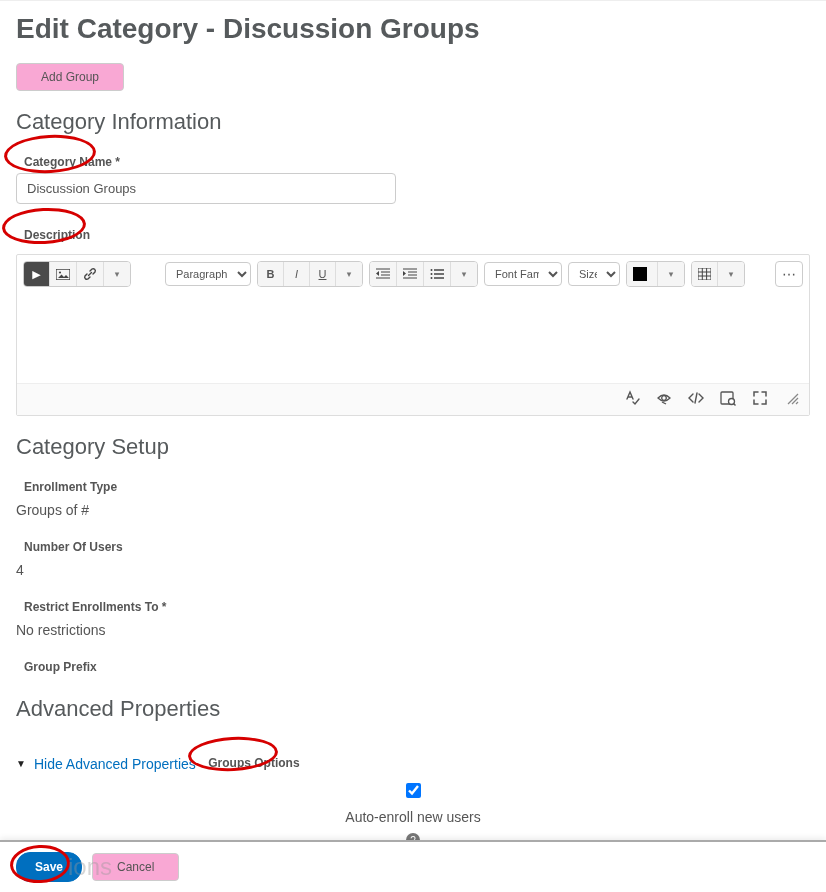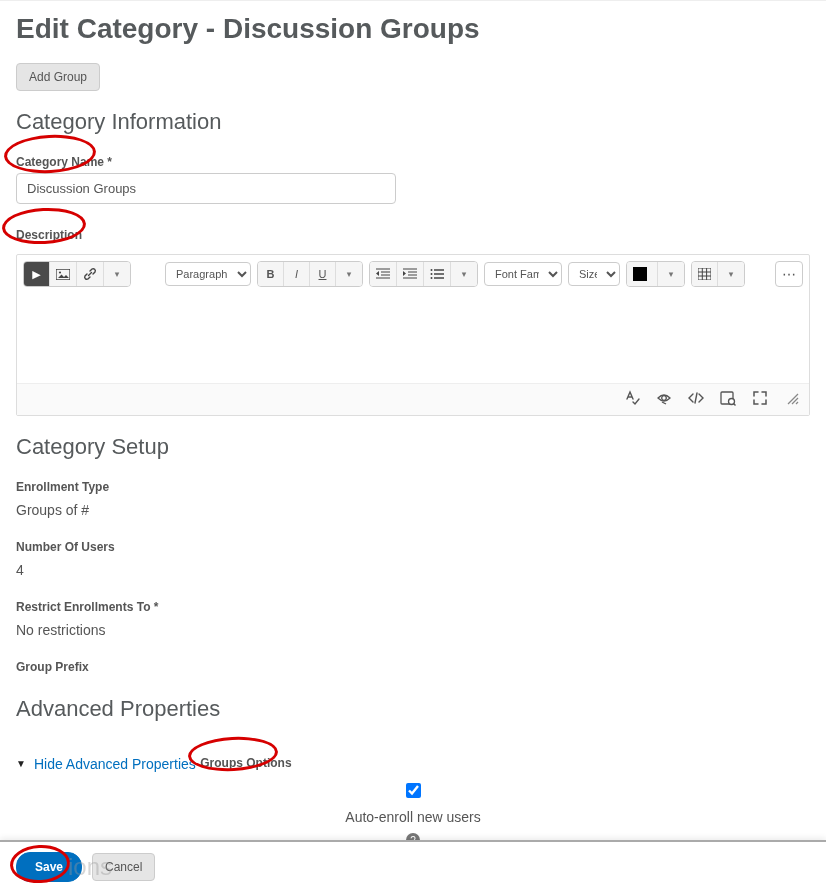--- a/index.html
+++ b/index.html
@@ -18,42 +18,42 @@
     margin: 12px 0 18px 0;
   }
   h2 {
     font-size: 22px;
     font-weight: 300;
     color: #565a5c;
     margin: 18px 0 10px 0;
   }
   .btn {
     display: inline-block;
-    padding: 6px 12px;
+    padding: 6px 24px;
     border: 1px solid #ccc;
     border-radius: 4px;
-    background: #e5e5e5;
+    background: #f9a8d4;
     font-size: 12px;
     color: #555;
     cursor: pointer;
   }
   .btn-primary {
     background: #006fbf;
     color: #fff;
     border-color: #006fbf;
     font-weight: 600;
     padding: 7px 18px;
     border-radius: 14px;
   }
   .field-label {
     font-size: 12px;
     font-weight: 700;
     color: #555;
     display: inline-block;
-    margin: 10px 0 4px 0;
+    margin: 10px 0 4px 8px;
   }
   .field-value {
     font-size: 14px;
     color: #555;
     margin: 4px 0 12px 0;
   }
   input[type="text"] {
     width: 380px;
     padding: 7px 10px;
     border: 1px solid #ccc;

